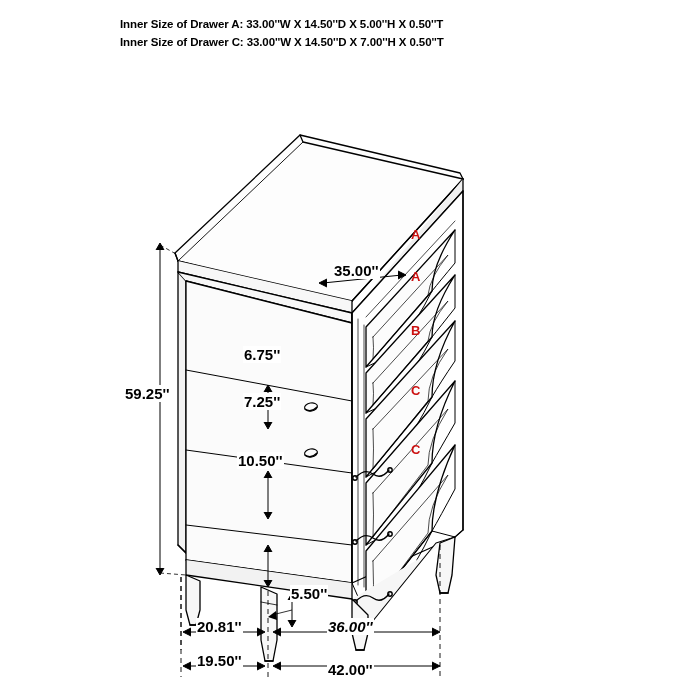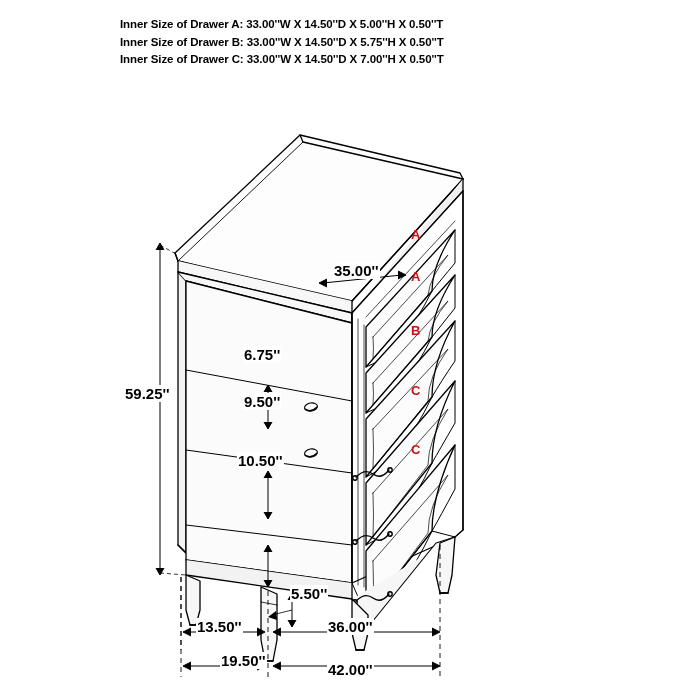--- a/index.html
+++ b/index.html
@@ -59,21 +59,20 @@
   }
   svg { display: block; }
 </style>
 </head>
 <body>
 
 <div id="root">
 
   <div class="spec-list">
     <div class="spec-line">Inner Size of Drawer  A: 33.00''W X 14.50''D X 5.00''H X 0.50''T</div>
-    <div class="spec-line">Inner Size of Drawer B: 33.00''W X 14.50''D X 5.75''H X 0.50''T</div>
     <div class="spec-line">Inner Size of Drawer C: 33.00''W X 14.50''D X 7.00''H X 0.50''T</div>
   </div>
 
   <div class="diagram">
 
     <svg width="700" height="595" viewBox="0 0 700 595">
       <g fill="none" stroke="#000000" stroke-width="1.3" stroke-linejoin="round" stroke-linecap="round">
 
         <path d="M175,148 L300,30 L460,68 L463,74 L352,196 L344,198 L178,156 Z" fill="#fdfdfd"></path>
         <path d="M178,156 L352,196"></path>
@@ -218,26 +217,26 @@
 
         <path d="M276,561 L437,561"></path>
         <path d="M281,557 L273,561 L281,565" fill="#000"></path>
         <path d="M432,557 L440,561 L432,565" fill="#000"></path>
       </g>
     </svg>
 
     <div class="dim-label" style="left:124px; top:280px;">59.25''</div>
     <div class="dim-label" style="left:333px; top:157px;">35.00''</div>
     <div class="dim-label" style="left:243px; top:202px;margin-top:39px;">6.75''</div>
-    <div class="dim-label" style="left:243px; top:288px;">9.50''</div>
+    <div class="dim-label" style="left:243px; top:288px;">7.25''</div>
     <div class="dim-label" style="left:237px; top:347px;">10.50''</div>
     <div class="dim-label" style="left:290px; top:480px;">5.50''</div>
-    <div class="dim-label" style="left:196px; top:513px;">13.50''</div>
-    <div class="dim-label" style="left:327px; top:513px;">36.00''</div>
-    <div class="dim-label" style="left:196px; top:547px;margin-left:24px;">19.50''</div>
+    <div class="dim-label" style="left:196px; top:513px;">20.81''</div>
+    <div class="dim-label" style="left:327px; top:513px;font-style:italic;">36.00''</div>
+    <div class="dim-label" style="left:196px; top:547px;">19.50''</div>
     <div class="dim-label" style="left:327px; top:556px;">42.00''</div>
 
     <div class="drawer-letter" style="left:411px; top:122px;">A</div>
     <div class="drawer-letter" style="left:411px; top:164px;">A</div>
     <div class="drawer-letter" style="left:411px; top:218px;">B</div>
     <div class="drawer-letter" style="left:411px; top:278px;">C</div>
     <div class="drawer-letter" style="left:411px; top:337px;">C</div>
 
   </div>
 </div>

